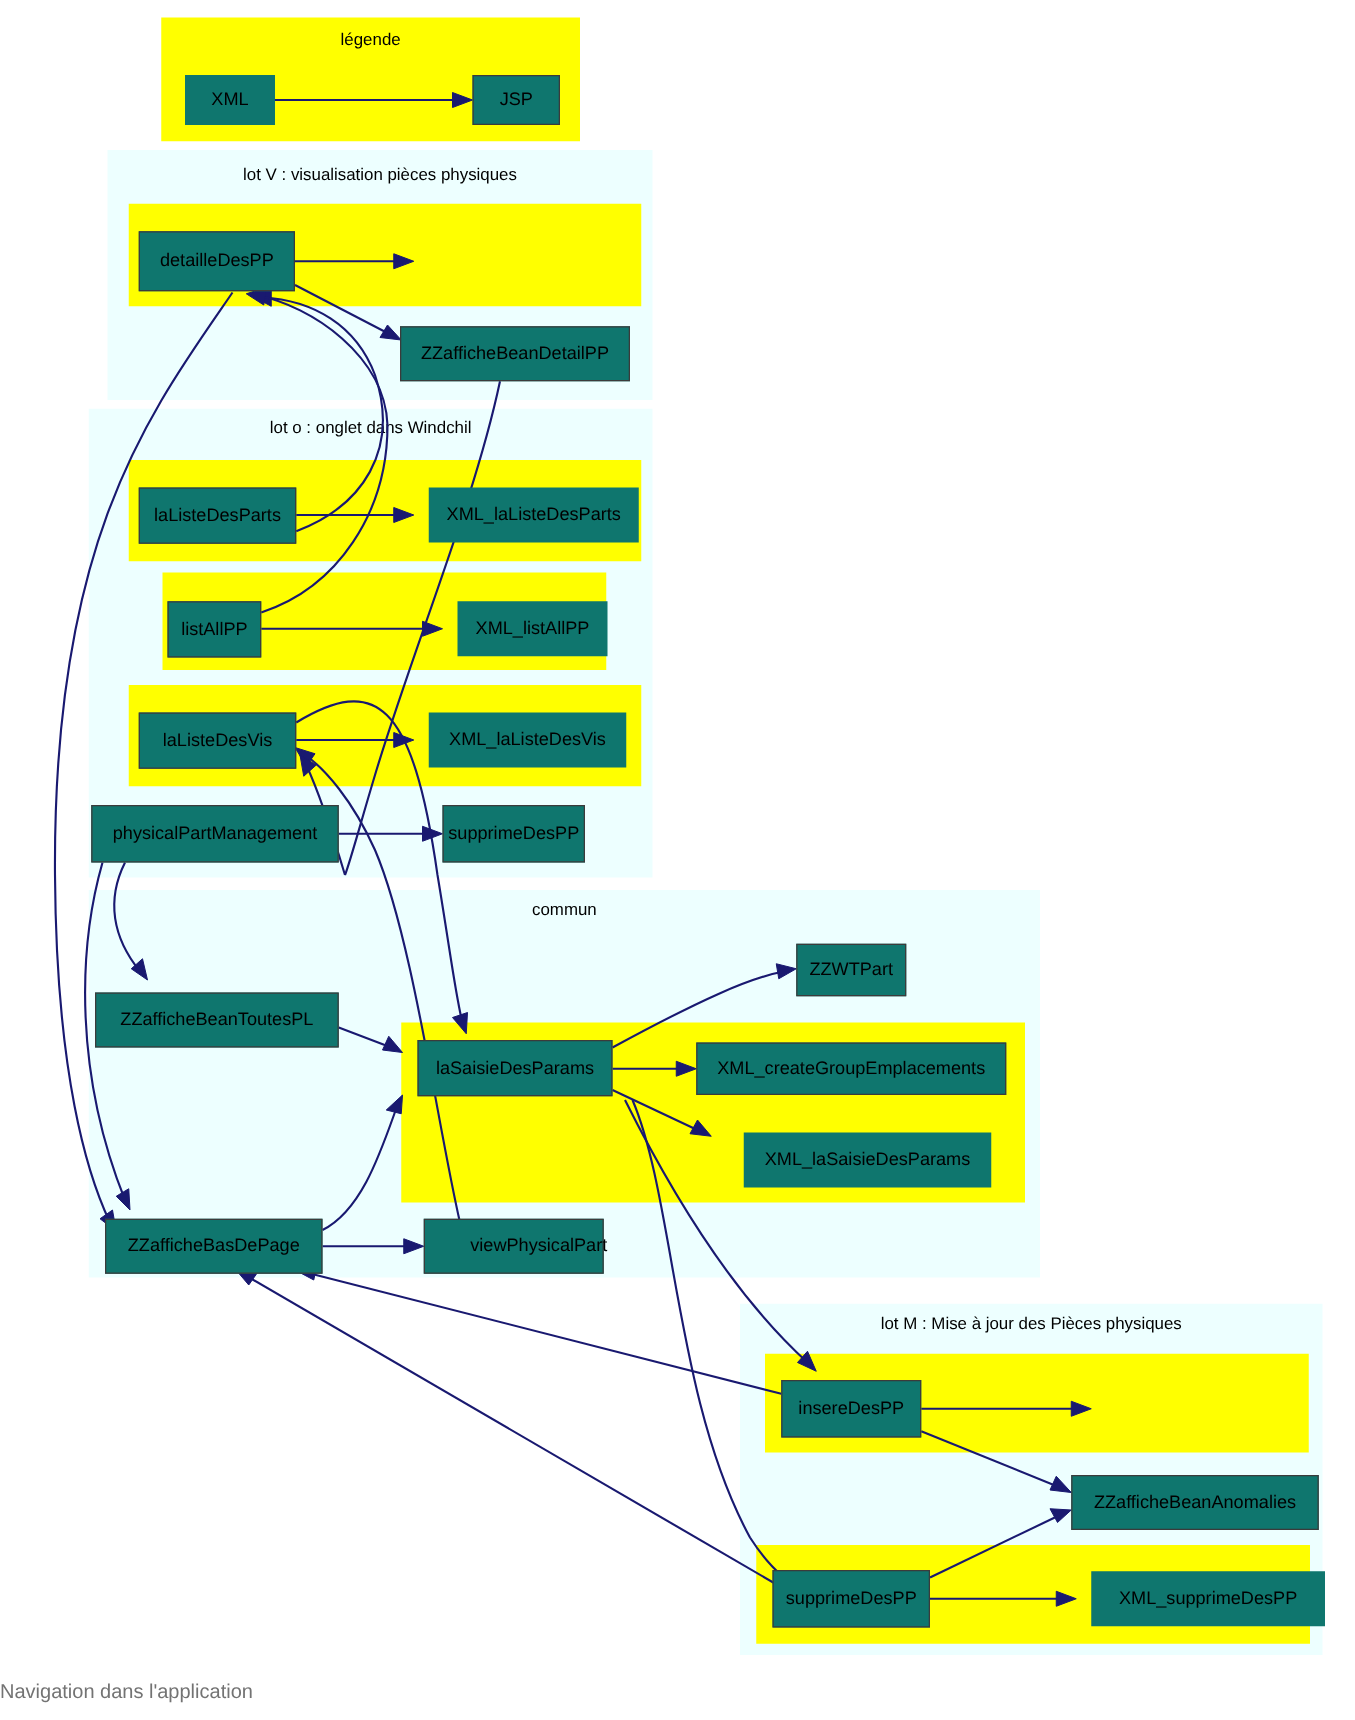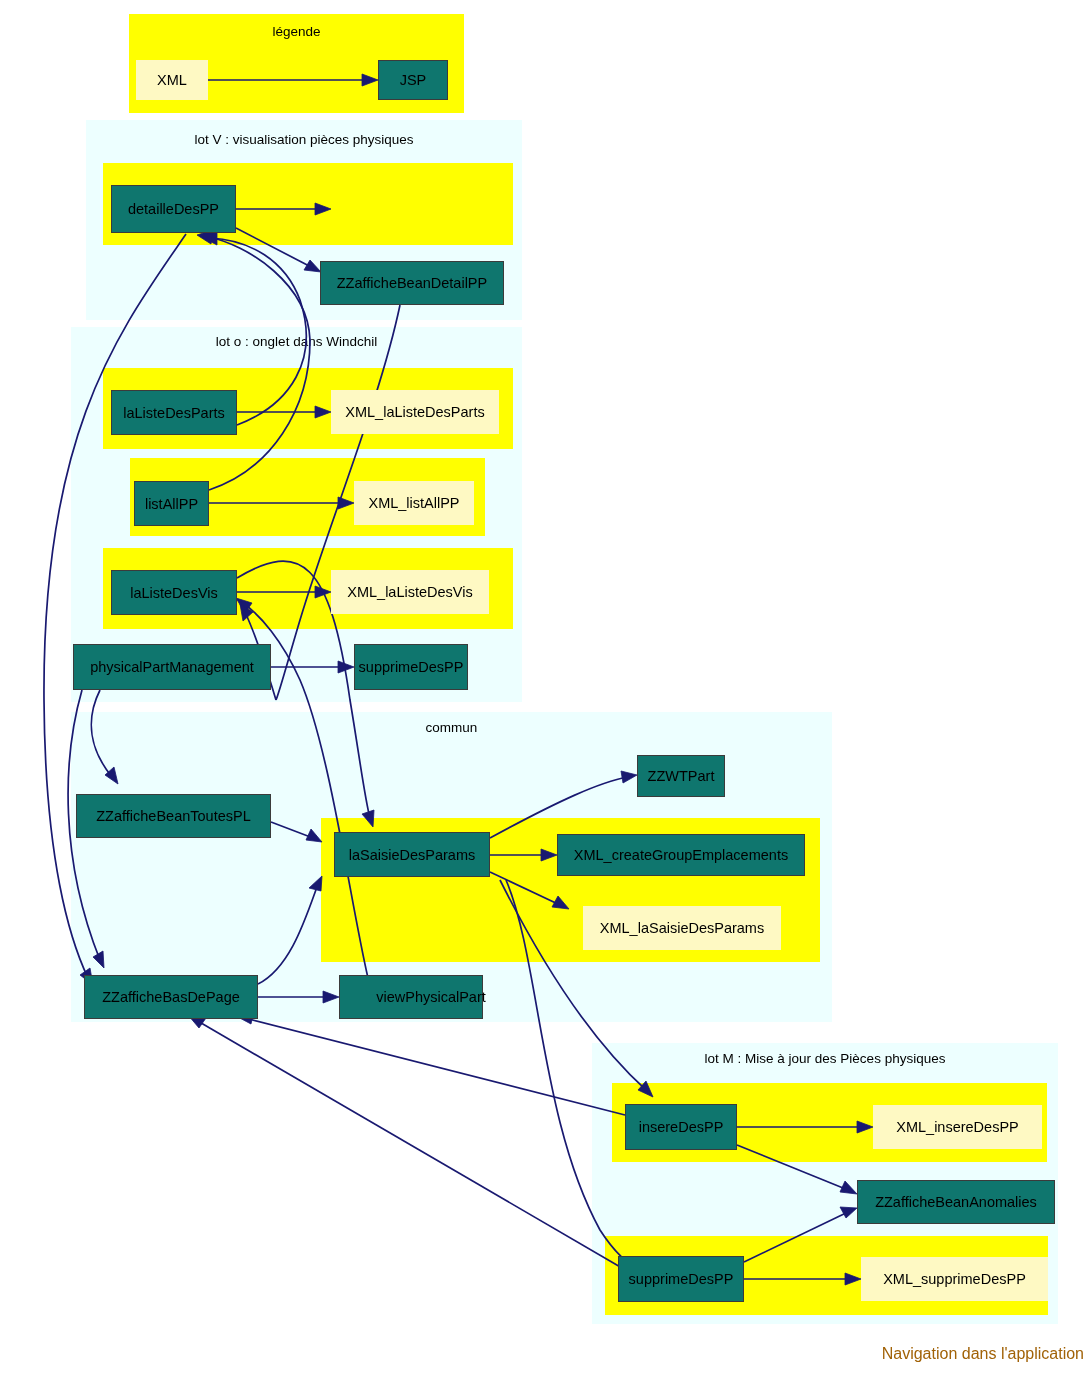--- a/index.html
+++ b/index.html
@@ -7,26 +7,26 @@
        font-family:"Liberation Sans","DejaVu Sans",sans-serif;}
   #canvas{position:absolute;left:0;top:0;width:1084px;height:1376px;overflow:hidden;}
   .cluster{position:absolute;box-sizing:border-box;}
   .cluster.pale{background:#edffff;}
   .cluster.yellow{background:#ffff00;}
   .cluster-label{position:absolute;text-align:center;font-size:13.5px;color:#000;
                  white-space:nowrap;}
   .node{position:absolute;box-sizing:border-box;display:flex;align-items:center;
         justify-content:center;font-size:14.5px;color:#000;white-space:nowrap;}
   .node.jsp{background:#0f766e;border:1.6px solid #3b3b3b;}
-  .node.xml{background:#fef9c3;border:none;}
+  .node.xml{background:#0f766e;border:none;margin-left:12px;}
   svg.edges{position:absolute;left:0;top:0;width:1084px;height:1376px;
             pointer-events:none;overflow:visible;}
   .edge{fill:none;stroke:#191970;stroke-width:1.7px;}
   .arrowhead{fill:#191970;stroke:#191970;stroke-width:.8px;}
-  #caption{position:absolute;width:1084px;text-align:right;font-size:16px;color:#a16207;}
+  #caption{position:absolute;width:1084px;text-align:left;font-size:16px;color:#737373;}
 </style>
 </head>
 <body>
 
 <div id="canvas">
 
   <div class="cluster yellow" style="left:129px;top:14px;width:335px;height:99px;"></div>
   <div class="cluster-label" style="left:129px;top:24px;width:335px;">légende</div>
 
   <div class="cluster pale" style="left:86px;top:120px;width:436px;height:200px;"></div>
@@ -199,23 +199,20 @@
   <div class="node jsp" style="left:84px;top:975px;width:174px;height:44px;">
     <span>ZZafficheBasDePage</span>
   </div>
   <div class="node jsp" style="left:339px;top:975px;width:144px;height:44px;padding-left:40px;">
     <span>viewPhysicalPart</span>
   </div>
 
   <div class="node jsp" style="left:625px;top:1104px;width:112px;height:46px;">
     <span>insereDesPP</span>
   </div>
-  <div class="node xml" style="left:873px;top:1105px;width:169px;height:44px;">
-    <span>XML_insereDesPP</span>
-  </div>
   <div class="node jsp" style="left:857px;top:1180px;width:198px;height:44px;">
     <span>ZZafficheBeanAnomalies</span>
   </div>
   <div class="node jsp" style="left:618px;top:1256px;width:126px;height:46px;">
     <span>supprimeDesPP</span>
   </div>
   <div class="node xml" style="left:861px;top:1257px;width:187px;height:44px;">
     <span>XML_supprimeDesPP</span>
   </div>
 

